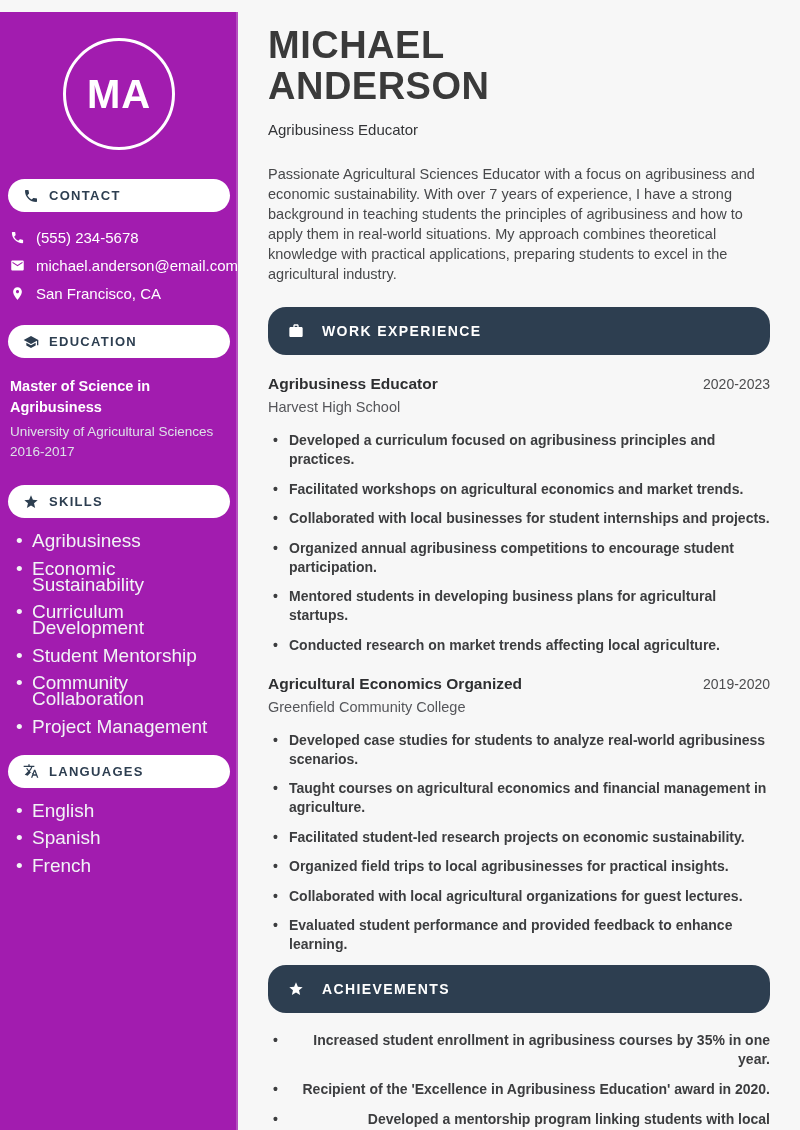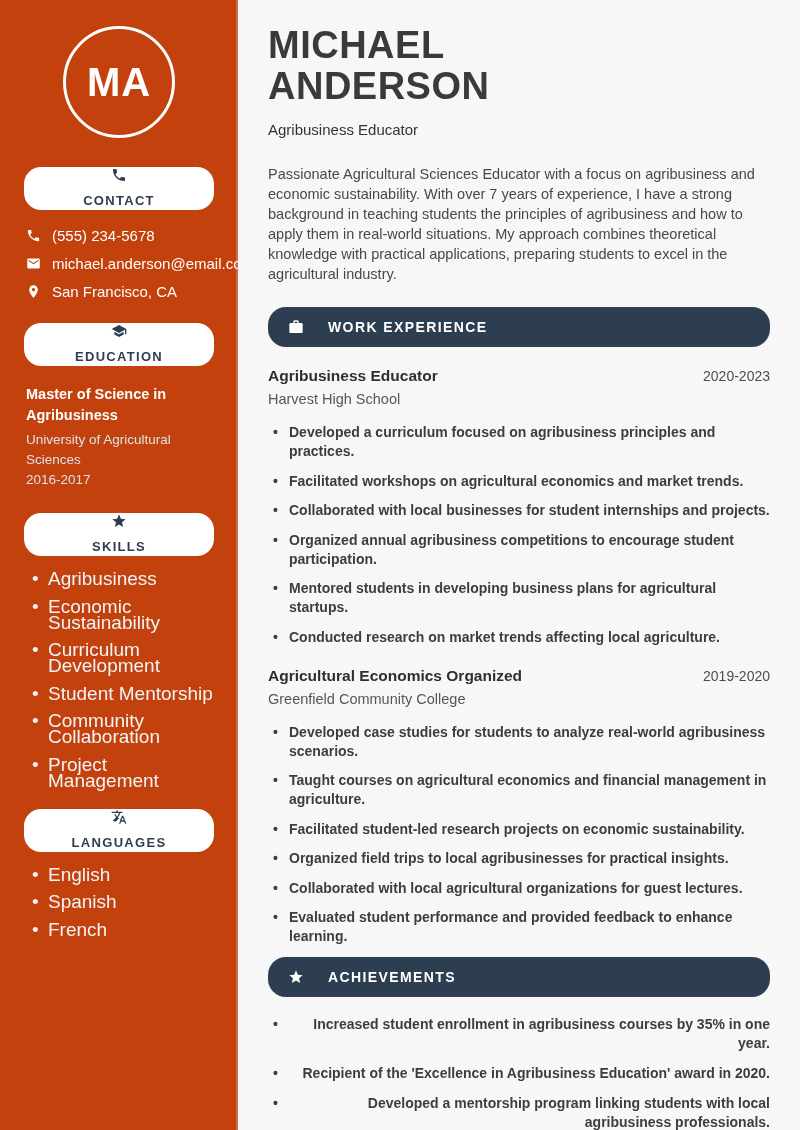--- a/index.html
+++ b/index.html
@@ -14,51 +14,51 @@
     height: 1130px;
     display: flex;
     overflow: hidden;
     background: #f7f7f7;
   }
 
   
   .sidebar {
     width: 238px;
     flex-shrink: 0;
-    background: #c2410c;
-    padding: 26px 24px 0;
+    background: #a21caf;
+    padding: 26px 8px 0;
     box-shadow: inset -2px 0 0 rgba(255,255,255,0.22);
+    margin-top: 12px;
   }
   .avatar {
     width: 112px;
     height: 112px;
     border: 3px solid #ffffff;
     border-radius: 50%;
     margin: 0 auto;
     display: flex;
     align-items: center;
     justify-content: center;
     color: #ffffff;
     font-size: 40px;
     font-weight: 600;
     letter-spacing: 1px;
   }
   .side-pill {
     background: #ffffff;
     color: #2d3e50;
-    height: 43px;
+    height: 33px;
     border-radius: 17px;
     display: flex;
     align-items: center;
     gap: 10px;
     padding: 0 15px;
     font-size: 13px;
     font-weight: 700;
     letter-spacing: 1.3px;
-    flex-direction: column;
   }
   .side-pill svg { width: 16px; height: 16px; flex-shrink: 0; }
   .pill-contact   { margin-top: 29px; }
   .pill-education { margin-top: 23px; }
   .pill-skills    { margin-top: 23px; }
   .pill-languages { margin-top: 20px; }
 
   .contact-list { margin-top: 16px; }
   .contact-row {
     display: flex;
@@ -132,25 +132,25 @@
   }
   .summary {
     margin: 26px 0 0;
     font-size: 14.5px;
     line-height: 20px;
     color: #47484a;
   }
   .dark-pill {
     margin-top: 23px;
     background: #2d3e50;
-    height: 40px;
+    height: 48px;
     border-radius: 18px;
     display: flex;
     align-items: center;
-    gap: 24px;
+    gap: 18px;
     padding: 0 20px;
     color: #ffffff;
     font-size: 14px;
     font-weight: 700;
     letter-spacing: 1.4px;
   }
   .dark-pill svg { width: 16px; height: 16px; flex-shrink: 0; }
 
   .job-head {
     margin-top: 20px;

